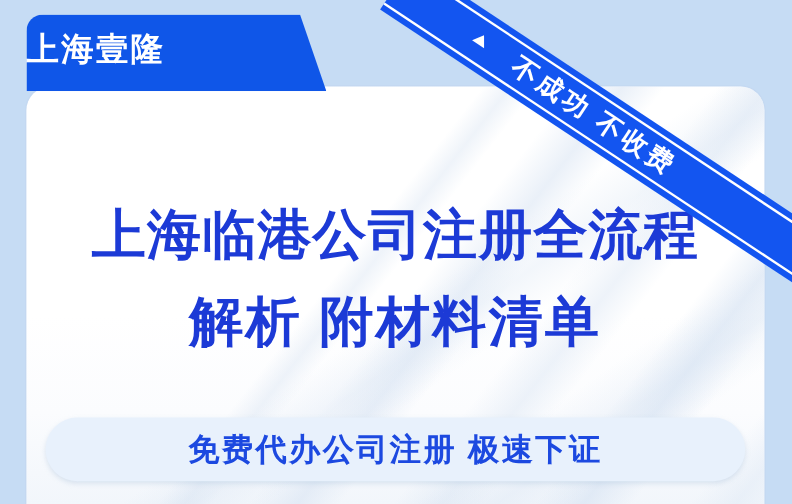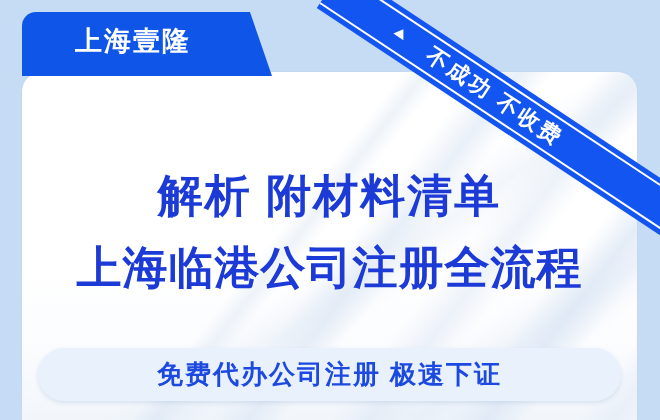--- a/index.html
+++ b/index.html
@@ -90,21 +90,21 @@
     background: #0f56e8;
     border-radius: 14px 16px 0 0;
     -webkit-clip-path: polygon(0 0, 228px 0, 250px 64px, 0 64px);
     clip-path: polygon(0 0, 228px 0, 250px 64px, 0 64px);
   }
   #brand-tab-label {
     position: absolute;
     left: 0;
     top: 13px;
     width: 222px;
-    text-align: center;
+    text-align: left;
     color: #ffffff;
     font-size: 27px;
     font-weight: bold;
     letter-spacing: 2px;
     line-height: 32px;
     white-space: nowrap;
   }
 
   
   #ribbon {
@@ -197,22 +197,22 @@
 </head>
 <body>
 
 <div id="poster">
 
   <div id="card">
     <div id="card-sheen"></div>
     <div id="card-sheen2"></div>
 
     <div id="headline">
+      <div class="line line-1">上海临港公司注册全流程</div>
       <div class="line line-2">解析 附材料清单</div>
-      <div class="line line-1">上海临港公司注册全流程</div>
     </div>
 
     <div id="cta-pill">
       <span id="cta-pill-label">免费代办公司注册 极速下证</span>
     </div>
   </div>
 
   <div id="brand-tab">
     <div id="brand-tab-shape"></div>
     <div id="brand-tab-label">上海壹隆</div>

